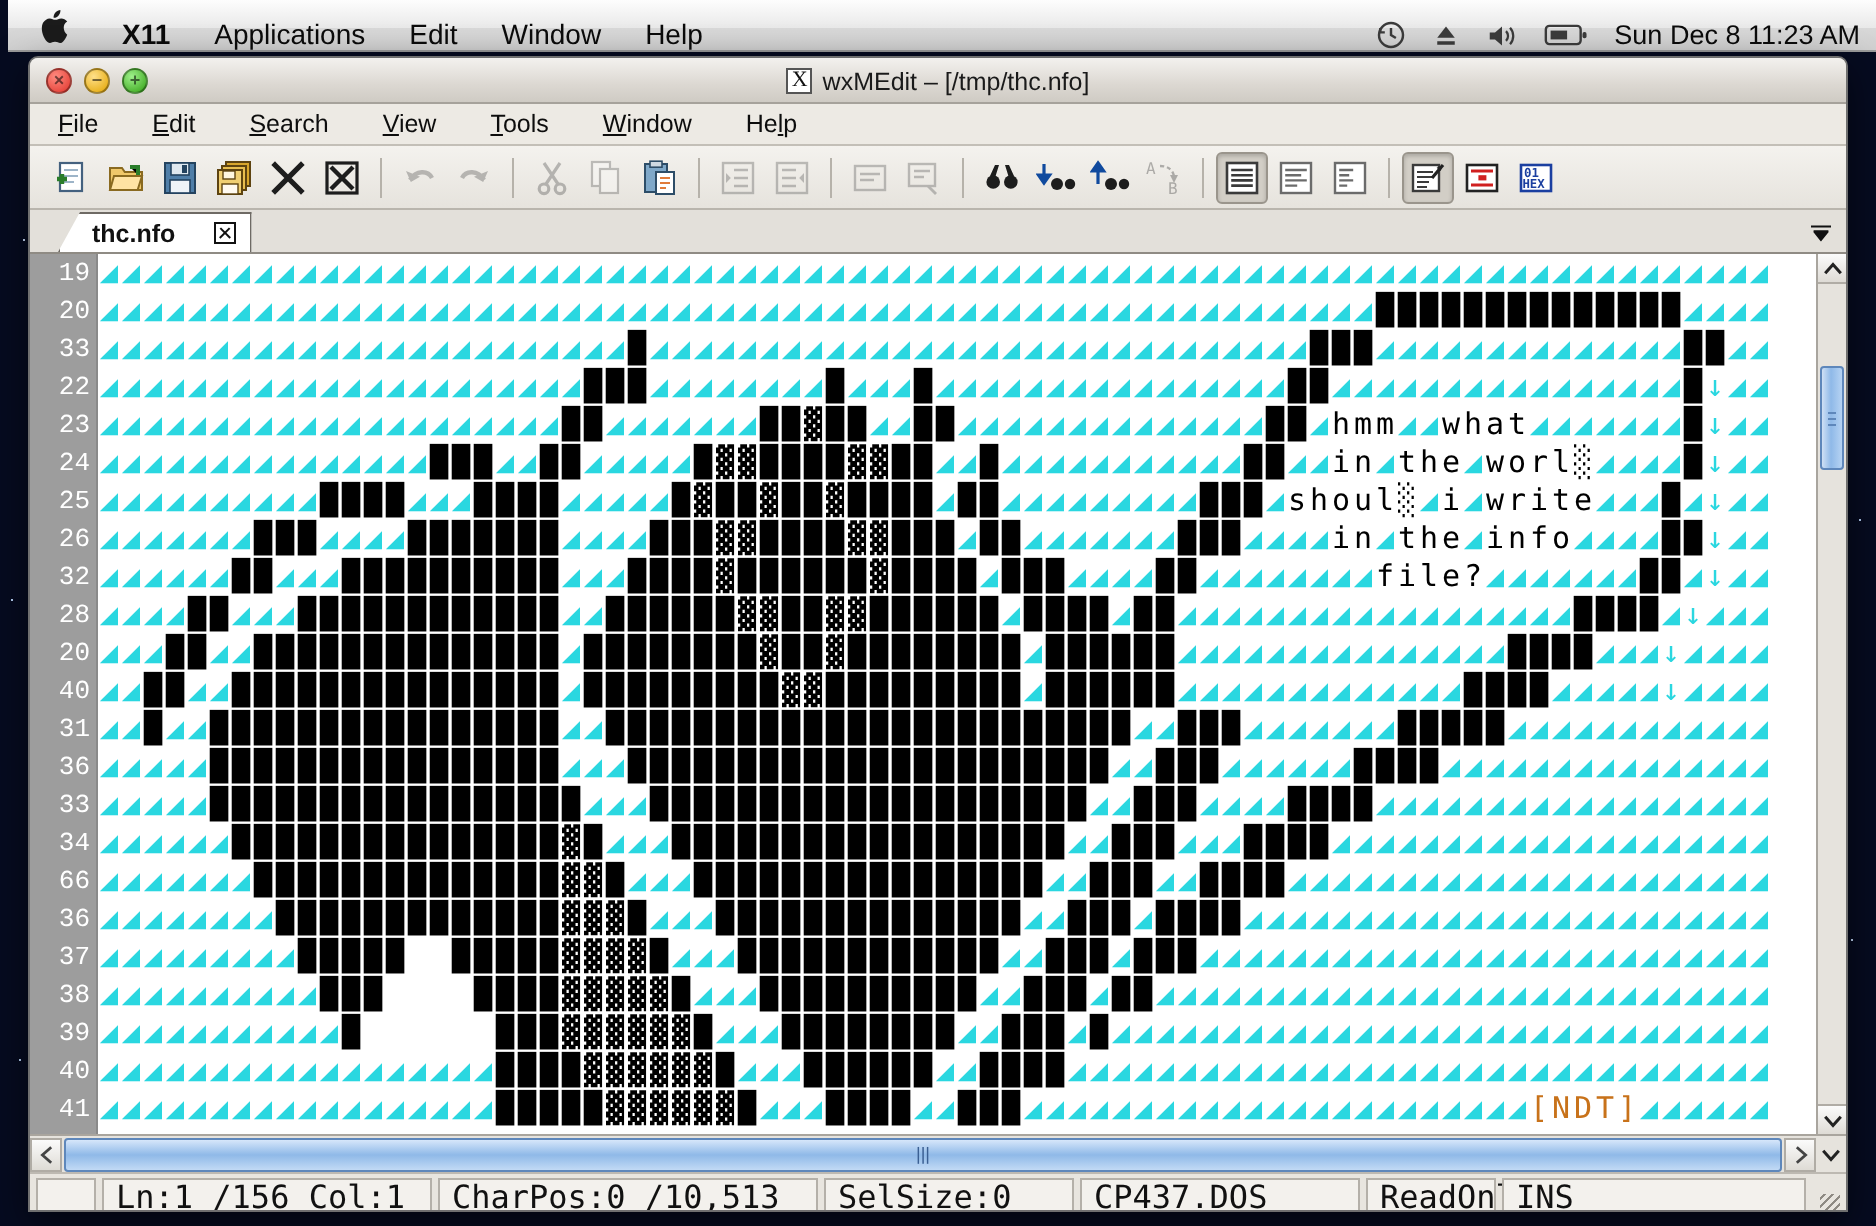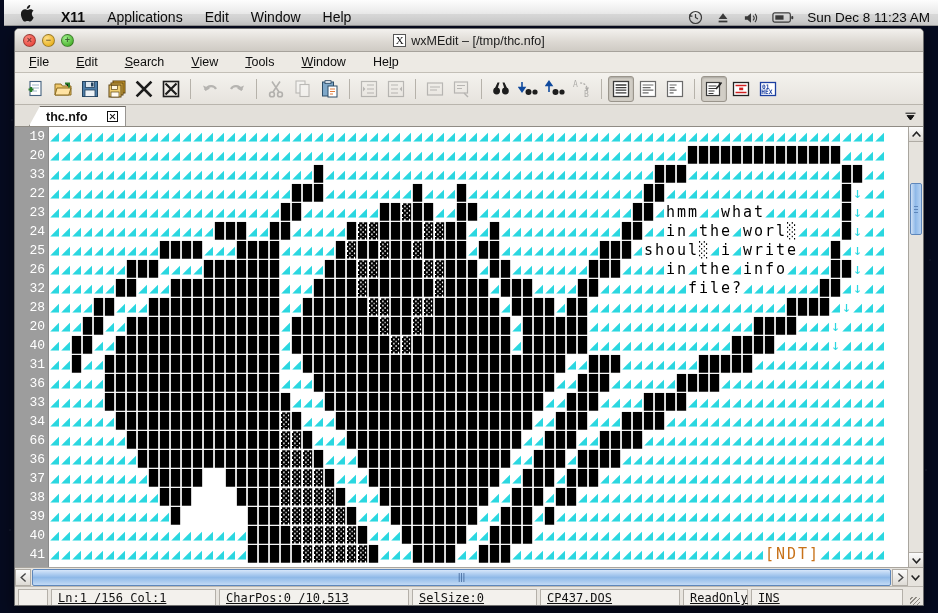--- a/index.html
+++ b/index.html
@@ -171,23 +171,22 @@
      display:flex; align-items:center; justify-content:center; color:#3a5f93; font-size:9px; }
   #hsb-dd{ width:15px; height:17px; display:flex; align-items:center; justify-content:center; font-size:8px; color:#222; }
 
   
   #statusbar{
     height:24px; background:#e8e5df; display:flex; align-items:stretch; padding:2px 3px 3px 3px; gap:3px;
     border-top:1px solid #bdb9b2;
   }
   .sfield{
     background:#f3f1ed; border:1px solid #b4b0a9; display:flex; align-items:center;
-    padding:0 6px; font-size:12px; color:#111; white-space:nowrap;
+    padding:0 6px; font-size:16px; color:#111; white-space:nowrap;
     font-family:"DejaVu Sans Mono", monospace;
-    text-decoration:underline;
   }
   .sf-grip{ width:14px; display:flex; align-items:flex-end; justify-content:flex-end; }
   .sf-grip i{ display:block; width:10px; height:10px;
     background:repeating-linear-gradient(-45deg,#8e8a83 0 1px, transparent 1px 3px); }
 </style>
 </head>
 <body>
 
 <div id="desktop"></div>
 

